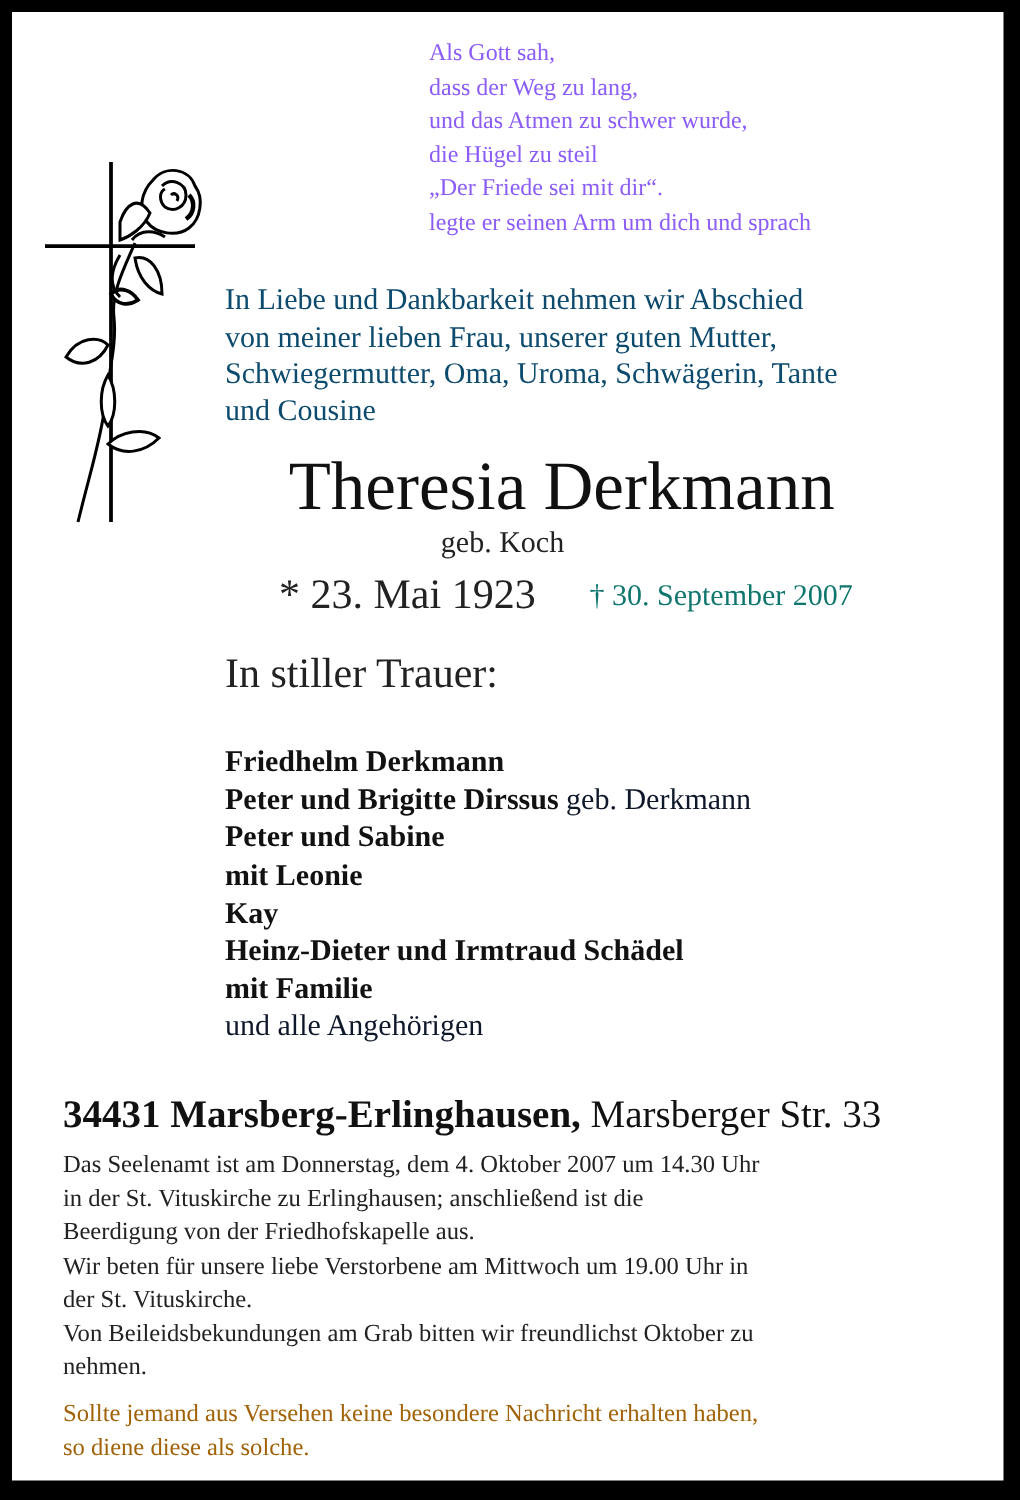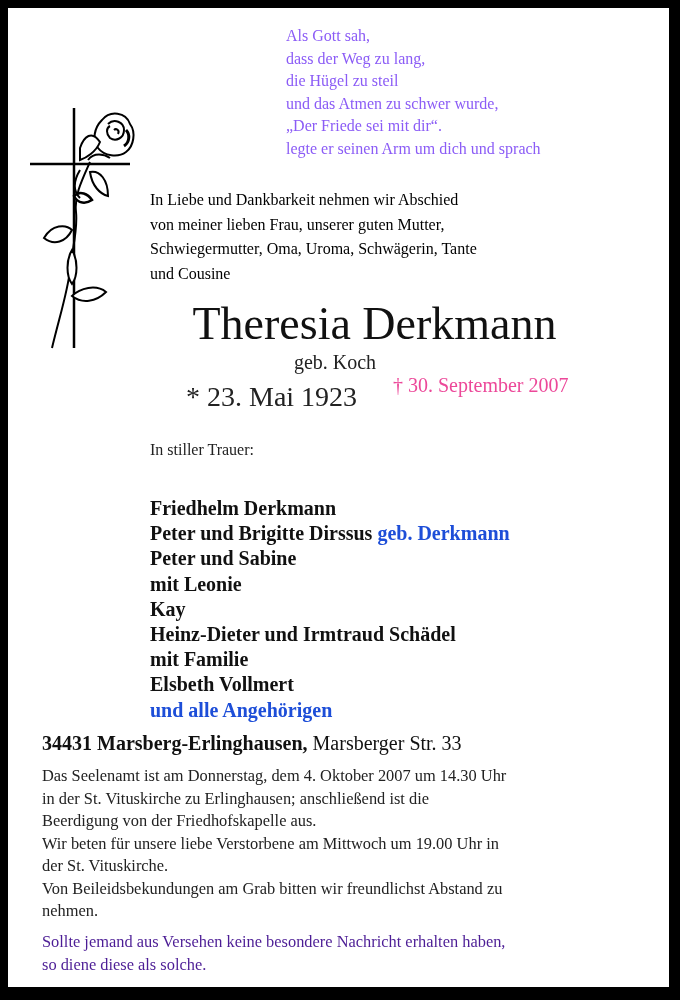--- a/index.html
+++ b/index.html
@@ -7,47 +7,47 @@
   .frame {
     position: absolute; left: 8px; top: 8px; width: 661px; height: 979px;
     background: #fff;
     font-family: "Liberation Serif", "DejaVu Serif", serif;
     color: #1a1a1a;
   }
   .abs { position: absolute; }
   .poem { left: 278px; top: 17px; font-size: 16px; line-height: 22.5px; color: #8b5cf6; }
   .poem div { white-space: nowrap; }
   .rose { left: 22px; top: 92px; width: 110px; height: 250px; }
-  .intro { left: 142px; top: 180px; font-size: 16px; line-height: 24.5px; color: #000000; }
+  .intro { left: 142px; top: 180px; font-size: 20px; line-height: 24.5px; color: #0c4a6e; }
   .intro div { white-space: nowrap; }
   .name { left: 0; width: 661px; top: 288px; text-align: center; font-size: 46px; line-height: 56px; color: #111; padding-left: 72px; box-sizing: border-box; }
   .nee { left: 0; width: 598px; top: 342px; text-align: center; font-size: 20px; line-height: 24px; padding-left: 56px; box-sizing: border-box; color: #222; }
   .birth { left: 178px; top: 377px; font-size: 28px; line-height: 24px; color: #222; white-space: nowrap; }
-  .death { left: 385px; top: 365px; font-size: 20px; line-height: 24px; color: #ec4899; white-space: nowrap; }
-  .mourn-head { left: 142px; top: 430px; font-size: 16px; line-height: 24px; color: #222; }
+  .death { left: 385px; top: 377px; font-size: 20px; line-height: 24px; color: #0f766e; white-space: nowrap; }
+  .mourn-head { left: 142px; top: 430px; font-size: 28px; line-height: 24px; color: #222; }
   .mourners { left: 142px; top: 488px; font-size: 20px; line-height: 25.2px; color: #111; }
   .mourners div { white-space: nowrap; }
   .b { font-weight: bold; }
-  .n { font-weight: bold; color: #1d4ed8; }
-  .address { left: 34px; top: 723px; font-size: 20px; line-height: 24px; color: #111; white-space: nowrap; }
+  .n { font-weight: normal; color: #0f172a; }
+  .address { left: 34px; top: 723px; font-size: 26px; line-height: 24px; color: #111; white-space: nowrap; }
   .details { left: 34px; top: 757px; font-size: 16.4px; line-height: 22.5px; color: #222; }
   .details div { white-space: nowrap; }
-  .closing { left: 34px; top: 923px; font-size: 16.4px; line-height: 22.5px; color: #4c1d95; }
+  .closing { left: 34px; top: 923px; font-size: 16.4px; line-height: 22.5px; color: #a16207; }
   .closing div { white-space: nowrap; }
 </style>
 </head>
 <body>
 
 <div class="frame">
 
   <div class="abs poem">
     <div>Als Gott sah,</div>
     <div>dass der Weg zu lang,</div>
+    <div>und das Atmen zu schwer wurde,</div>
     <div>die Hügel zu steil</div>
-    <div>und das Atmen zu schwer wurde,</div>
     <div>„Der Friede sei mit dir“.</div>
     <div>legte er seinen Arm um dich und sprach</div>
   </div>
 
   <div class="abs rose">
     <svg width="110" height="250" viewBox="0 0 110 250" fill="none" stroke="#000" stroke-width="2">
 
       <line x1="44" y1="8" x2="44" y2="248" stroke-width="2.5"></line>
       <line x1="0" y1="64" x2="100" y2="64" stroke-width="2.5"></line>
 
@@ -85,35 +85,34 @@
   <div class="abs mourn-head">In stiller Trauer:</div>
 
   <div class="abs mourners">
     <div><span class="b">Friedhelm Derkmann</span></div>
     <div><span class="b">Peter und Brigitte Dirssus</span><span class="n"> geb. Derkmann</span></div>
     <div><span class="b">Peter und Sabine</span></div>
     <div><span class="b">mit Leonie</span></div>
     <div><span class="b">Kay</span></div>
     <div><span class="b">Heinz-Dieter und Irmtraud Schädel</span></div>
     <div><span class="b">mit Familie</span></div>
-    <div><span class="b">Elsbeth Vollmert</span></div>
     <div><span class="n">und alle Angehörigen</span></div>
   </div>
 
   <div class="abs address">
     <span class="b">34431 Marsberg-Erlinghausen,</span><span> Marsberger Str. 33</span>
   </div>
 
   <div class="abs details">
     <div>Das Seelenamt ist am Donnerstag, dem 4. Oktober 2007 um 14.30 Uhr</div>
     <div>in der St.  Vituskirche zu Erlinghausen; anschließend ist die</div>
     <div>Beerdigung von der Friedhofskapelle aus.</div>
     <div>Wir beten für unsere liebe Verstorbene am Mittwoch um 19.00 Uhr in</div>
     <div>der St. Vituskirche.</div>
-    <div>Von Beileidsbekundungen am Grab bitten wir freundlichst Abstand zu</div>
+    <div>Von Beileidsbekundungen am Grab bitten wir freundlichst Oktober zu</div>
     <div>nehmen.</div>
   </div>
 
   <div class="abs closing">
     <div>Sollte jemand aus Versehen keine besondere Nachricht erhalten haben,</div>
     <div>so diene diese als solche.</div>
   </div>
 </div>
 
 </body></html>

